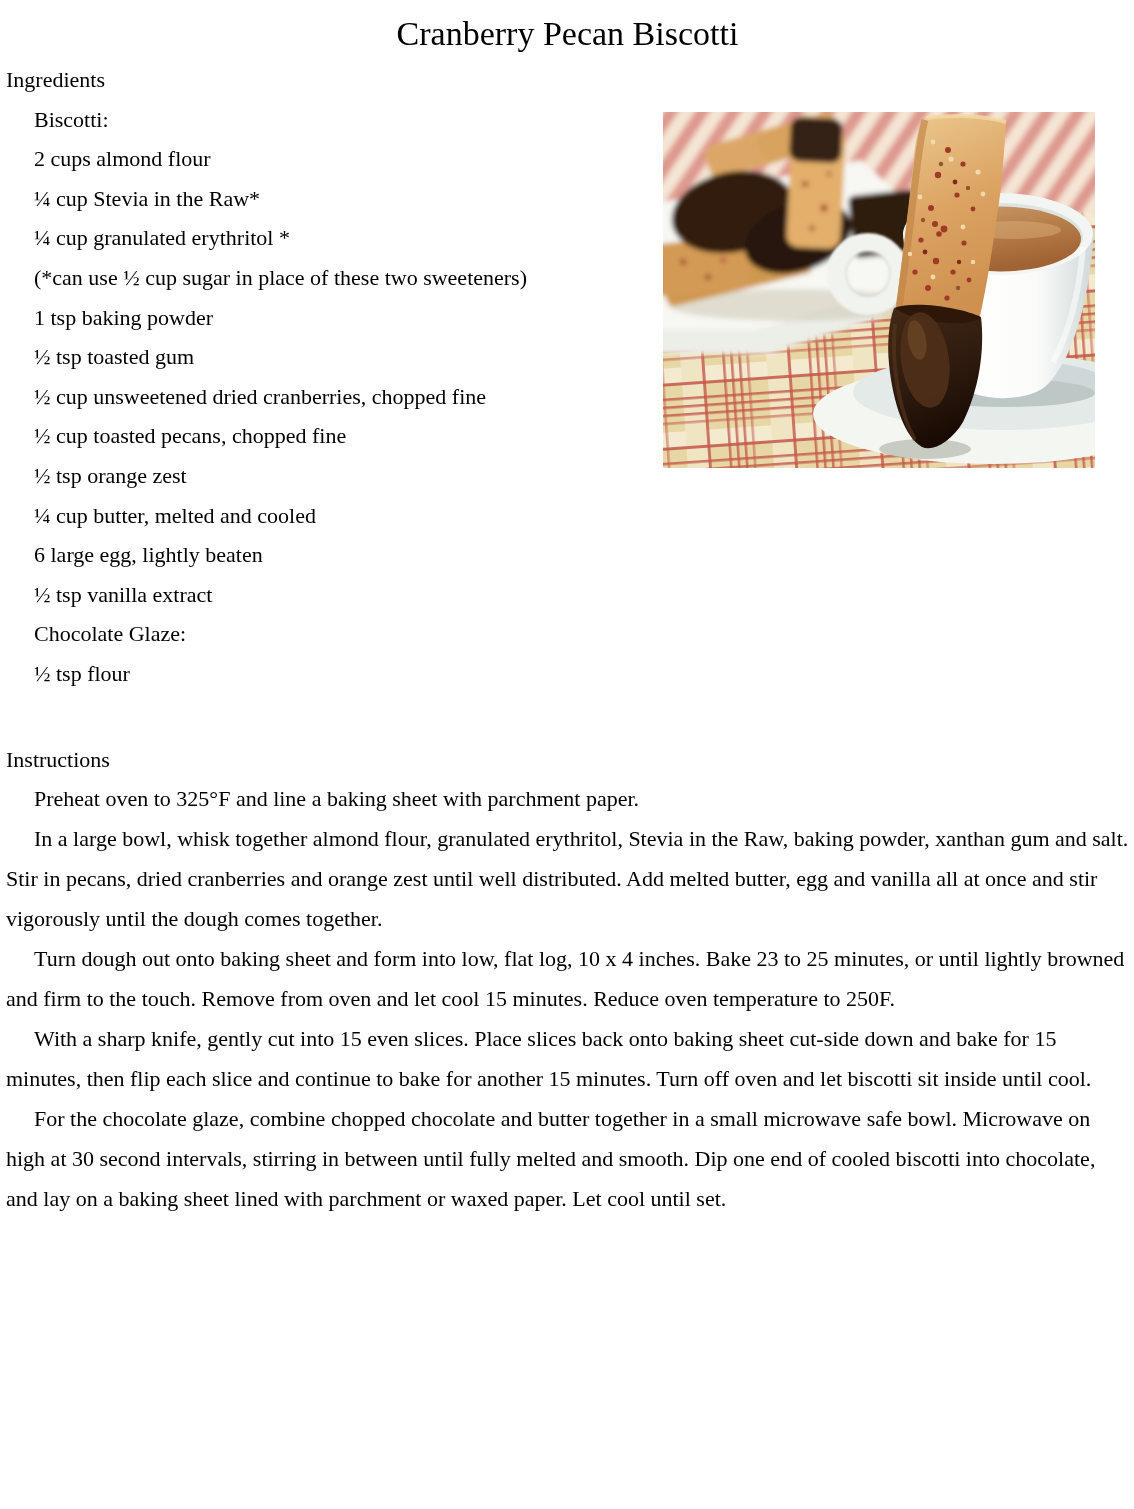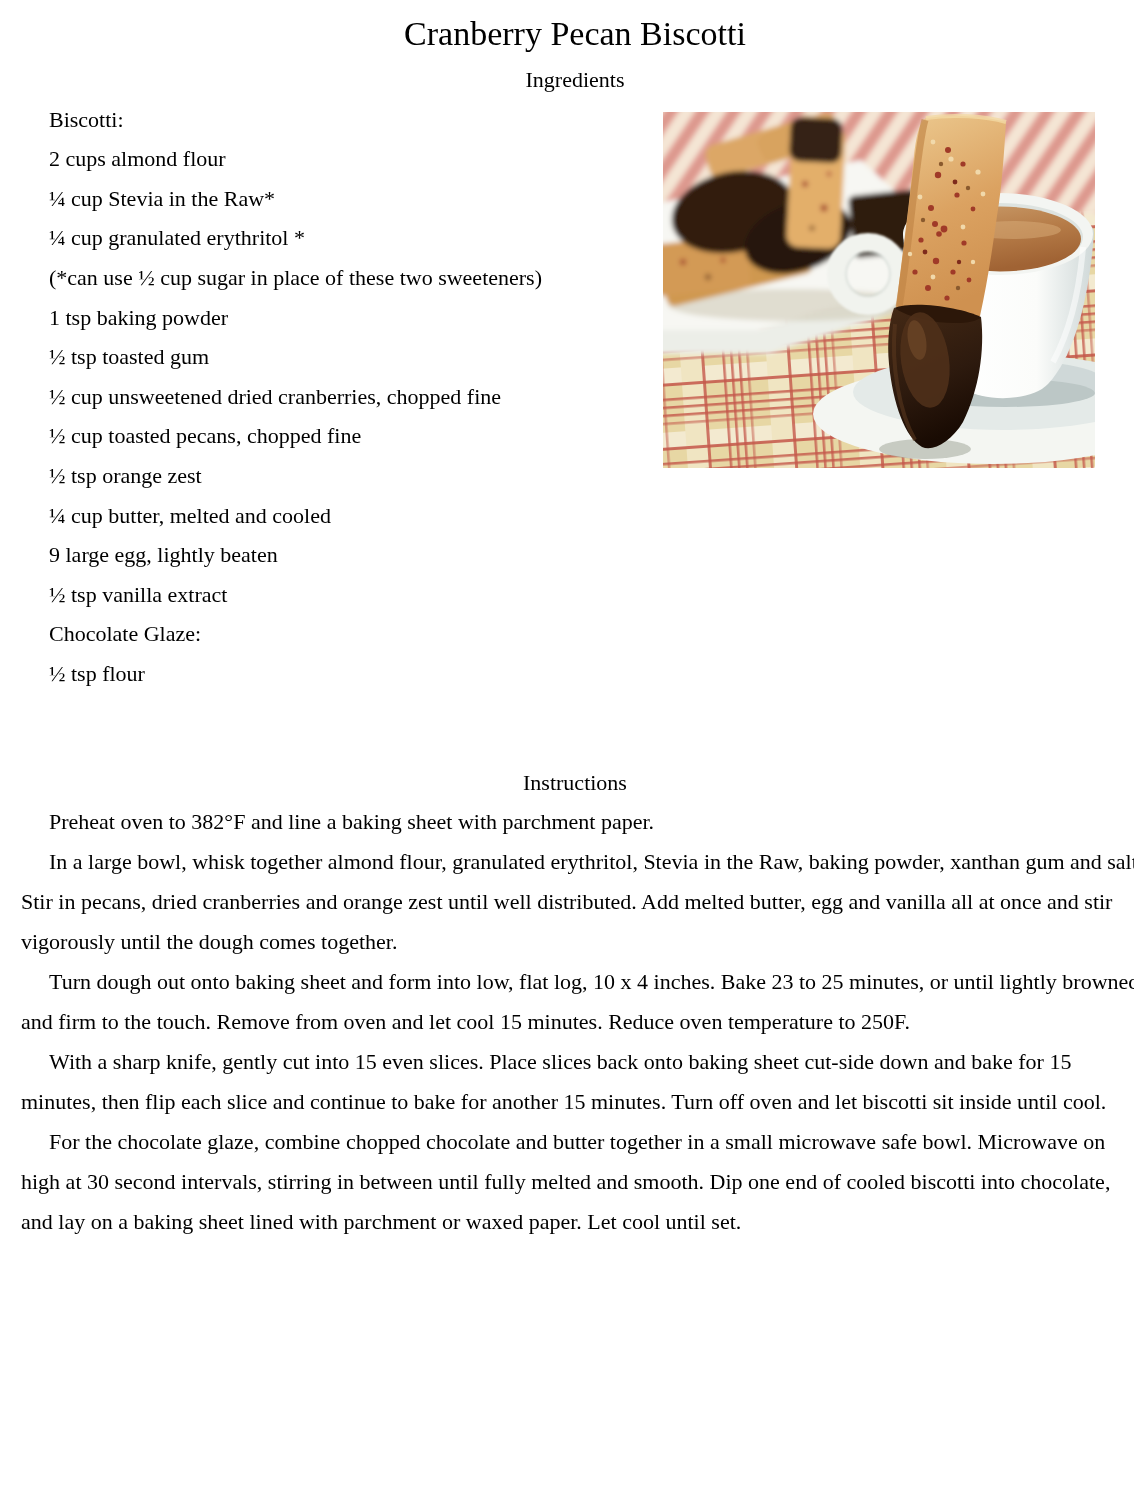--- a/index.html
+++ b/index.html
@@ -1,22 +1,22 @@
 <!DOCTYPE html>
 <html><head>
 <meta charset="utf-8">
 <style>
   html,body{margin:0;padding:0;background:#ffffff;}
   body{width:1134px;height:1509px;position:relative;font-family:"Liberation Serif","DejaVu Serif",serif;color:#000;}
-  .page{position:absolute;inset:0;padding:14px 5px 0 21px;box-sizing:border-box;}
+  .page{position:absolute;inset:0;padding:14px 5px 0 6px;box-sizing:border-box;}
   .title{font-size:34px;line-height:40px;font-weight:400;text-align:center;margin:0;}
-  .heading{font-size:22px;line-height:39.6px;text-align:center;}
+  .heading{font-size:22px;line-height:39.6px;}
   .heading-ingredients{margin-top:6px;}
   .ing{font-size:22px;line-height:39.6px;padding-left:28px;white-space:nowrap;font-family:Liberation Serif, serif;}
-  .heading-instructions{margin-top:69px;}
+  .heading-instructions{margin-top:46px;}
   .para{font-size:22px;line-height:40px;margin:0;text-indent:28px;width:1126px;}
   .ingredients-block{position:relative;z-index:2;}
   .photo{position:absolute;left:663px;top:112px;width:432px;height:356px;overflow:hidden;z-index:1;}
   .photo svg{display:block;}
 </style>
 </head>
 <body>
 
 <div class="page">
 
@@ -186,29 +186,29 @@
       <div class="ing">2 cups almond flour</div>
       <div class="ing">¼ cup Stevia in the Raw*</div>
       <div class="ing">¼ cup granulated erythritol *</div>
       <div class="ing">(*can use ½ cup sugar in place of these two sweeteners)</div>
       <div class="ing">1 tsp baking powder</div>
       <div class="ing">½ tsp toasted gum</div>
       <div class="ing">½ cup unsweetened dried cranberries, chopped fine</div>
       <div class="ing">½ cup toasted pecans, chopped fine</div>
       <div class="ing">½ tsp orange zest</div>
       <div class="ing">¼ cup butter, melted and cooled</div>
-      <div class="ing">9 large egg, lightly beaten</div>
+      <div class="ing">6 large egg, lightly beaten</div>
       <div class="ing">½ tsp vanilla extract</div>
       <div class="ing">Chocolate Glaze:</div>
       <div class="ing">½ tsp flour</div>
     </div>
   </div>
 
   <div>
     <div class="heading heading-instructions">Instructions</div>
-    <p class="para">Preheat oven to 382°F and line a baking sheet with parchment paper.</p>
+    <p class="para">Preheat oven to 325°F and line a baking sheet with parchment paper.</p>
     <p class="para">In a large bowl, whisk together almond flour, granulated erythritol, Stevia in the Raw, baking powder, xanthan gum and salt. Stir in pecans, dried cranberries and orange zest until well distributed. Add melted butter, egg and vanilla all at once and stir vigorously until the dough comes together.</p>
     <p class="para">Turn dough out onto baking sheet and form into low, flat log, 10 x 4 inches. Bake 23 to 25 minutes, or until lightly browned and firm to the touch. Remove from oven and let cool 15 minutes. Reduce oven temperature to 250F.</p>
     <p class="para">With a sharp knife, gently cut into 15 even slices. Place slices back onto baking sheet cut-side down and bake for 15 minutes, then flip each slice and continue to bake for another 15 minutes. Turn off oven and let biscotti sit inside until cool.</p>
     <p class="para">For the chocolate glaze, combine chopped chocolate and butter together in a small microwave safe bowl. Microwave on high at 30 second intervals, stirring in between until fully melted and smooth. Dip one end of cooled biscotti into chocolate, and lay on a baking sheet lined with parchment or waxed paper. Let cool until set.</p>
   </div>
 
 </div>
 
 </body></html>

